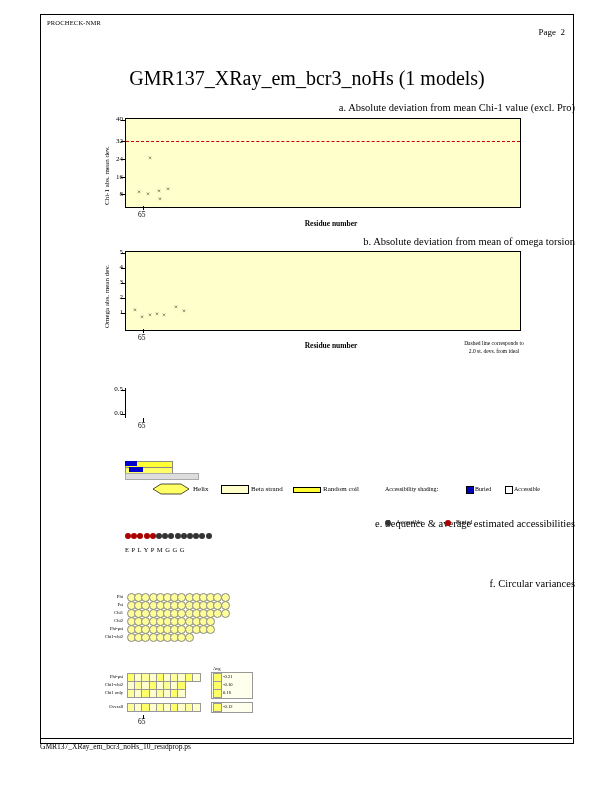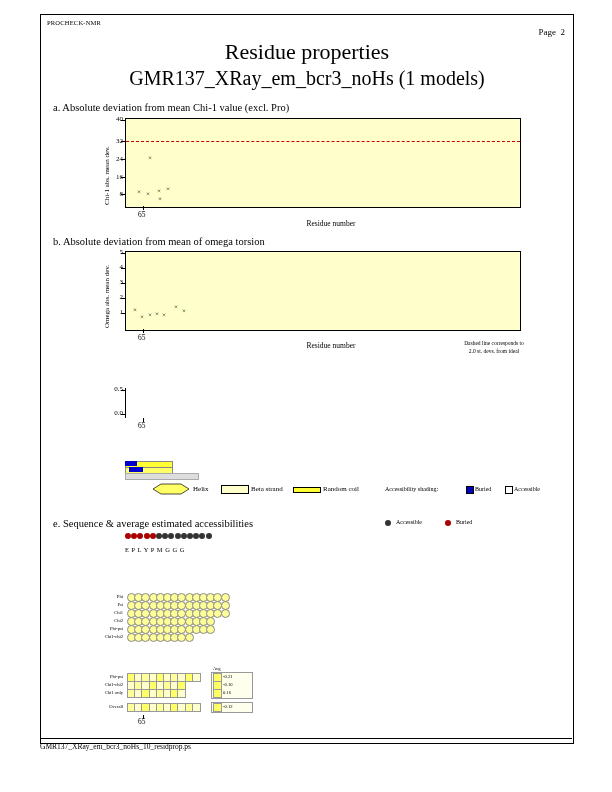--- a/index.html
+++ b/index.html
@@ -29,30 +29,30 @@
   }
   .title1{
     position:absolute;top:24px;left:0;width:100%;
     text-align:center;font-size:22px;
   }
   .title2{
     position:absolute;top:52px;left:0;width:100%;
     text-align:center;font-size:20px;
   }
   .sect-title{
-    position:absolute;text-align:left;font-size:10.5px;
-    width:100%;left:12px;
+    position:absolute;text-align:right;font-size:10.5px;
+    width:100%;left:2px;
   }
   .plotbox{
     position:absolute;
     background:#ffffcc;
     border:1px solid #000;
   }
   .axis-label{
-    position:absolute;font-size:7.5px;text-align:center;
+    position:absolute;font-size:7.5px;text-align:center;font-weight:bold;
   }
   .ylab{
     position:absolute;
     font-size:7px;
     transform:rotate(-90deg);
     transform-origin:left top;
     white-space:nowrap;
   }
   .ytick{
     position:absolute;font-size:7px;text-align:right;width:16px;
@@ -99,21 +99,20 @@
 </head>
 <body>
 
 <div class="page">
 
   <div class="hdr-left">PROCHECK-NMR</div>
   <div class="hdr-right">
     <span>Page</span>&nbsp;&nbsp;<span>2</span>
   </div>
 
-  <div class="title1">Residue properties</div>
   <div class="title2">GMR137_XRay_em_bcr3_noHs (1 models)</div>
 
   <div class="sect-title" style="top:87px">a. Absolute deviation from mean Chi-1 value (excl. Pro)</div>
   <div class="plotbox" style="left:84px;top:103px;width:394px;height:88px;">
     <div class="dashed" style="top:22px;"></div>
     <div class="cross" style="left:22px;top:36px;">×</div>
     <div class="cross" style="left:11px;top:70px;">×</div>
     <div class="cross" style="left:20px;top:72px;">×</div>
     <div class="cross" style="left:31px;top:69px;">×</div>
     <div class="cross" style="left:40px;top:67px;">×</div>
@@ -210,20 +209,21 @@
       <div class="dot" style="left: 43.4px; top: 0px; background: rgb(51, 51, 51);"></div>
       <div class="dot" style="left: 49.6px; top: 0px; background: rgb(51, 51, 51);"></div>
       <div class="dot" style="left: 55.8px; top: 0px; background: rgb(51, 51, 51);"></div>
       <div class="dot" style="left: 62px; top: 0px; background: rgb(51, 51, 51);"></div>
       <div class="dot" style="left: 68.2px; top: 0px; background: rgb(51, 51, 51);"></div>
       <div class="dot" style="left: 74.4px; top: 0px; background: rgb(51, 51, 51);"></div>
       <div class="dot" style="left: 80.6px; top: 0px; background: rgb(51, 51, 51);"></div>
     </div>
   <div class="seqtxt" style="left:84px;top:531px;">E P L Y P M G G G</div>
 
+  <div class="sect-title" style="top:563px">f. Circular variances</div>
   <div id="cv-rows" style="position:absolute;left:52px;top:578px;">
       <div class="rowlabel" style="left: 0px; top: 1px;">Phi</div>
       <div class="cv-cell" style="left: 34px; top: 0px;"></div>
       <div class="cv-cell" style="left: 41.2px; top: 0px;"></div>
       <div class="cv-cell" style="left: 48.4px; top: 0px;"></div>
       <div class="cv-cell" style="left: 55.6px; top: 0px;"></div>
       <div class="cv-cell" style="left: 62.8px; top: 0px;"></div>
       <div class="cv-cell" style="left: 70px; top: 0px;"></div>
       <div class="cv-cell" style="left: 77.2px; top: 0px;"></div>
       <div class="cv-cell" style="left: 84.4px; top: 0px;"></div>

